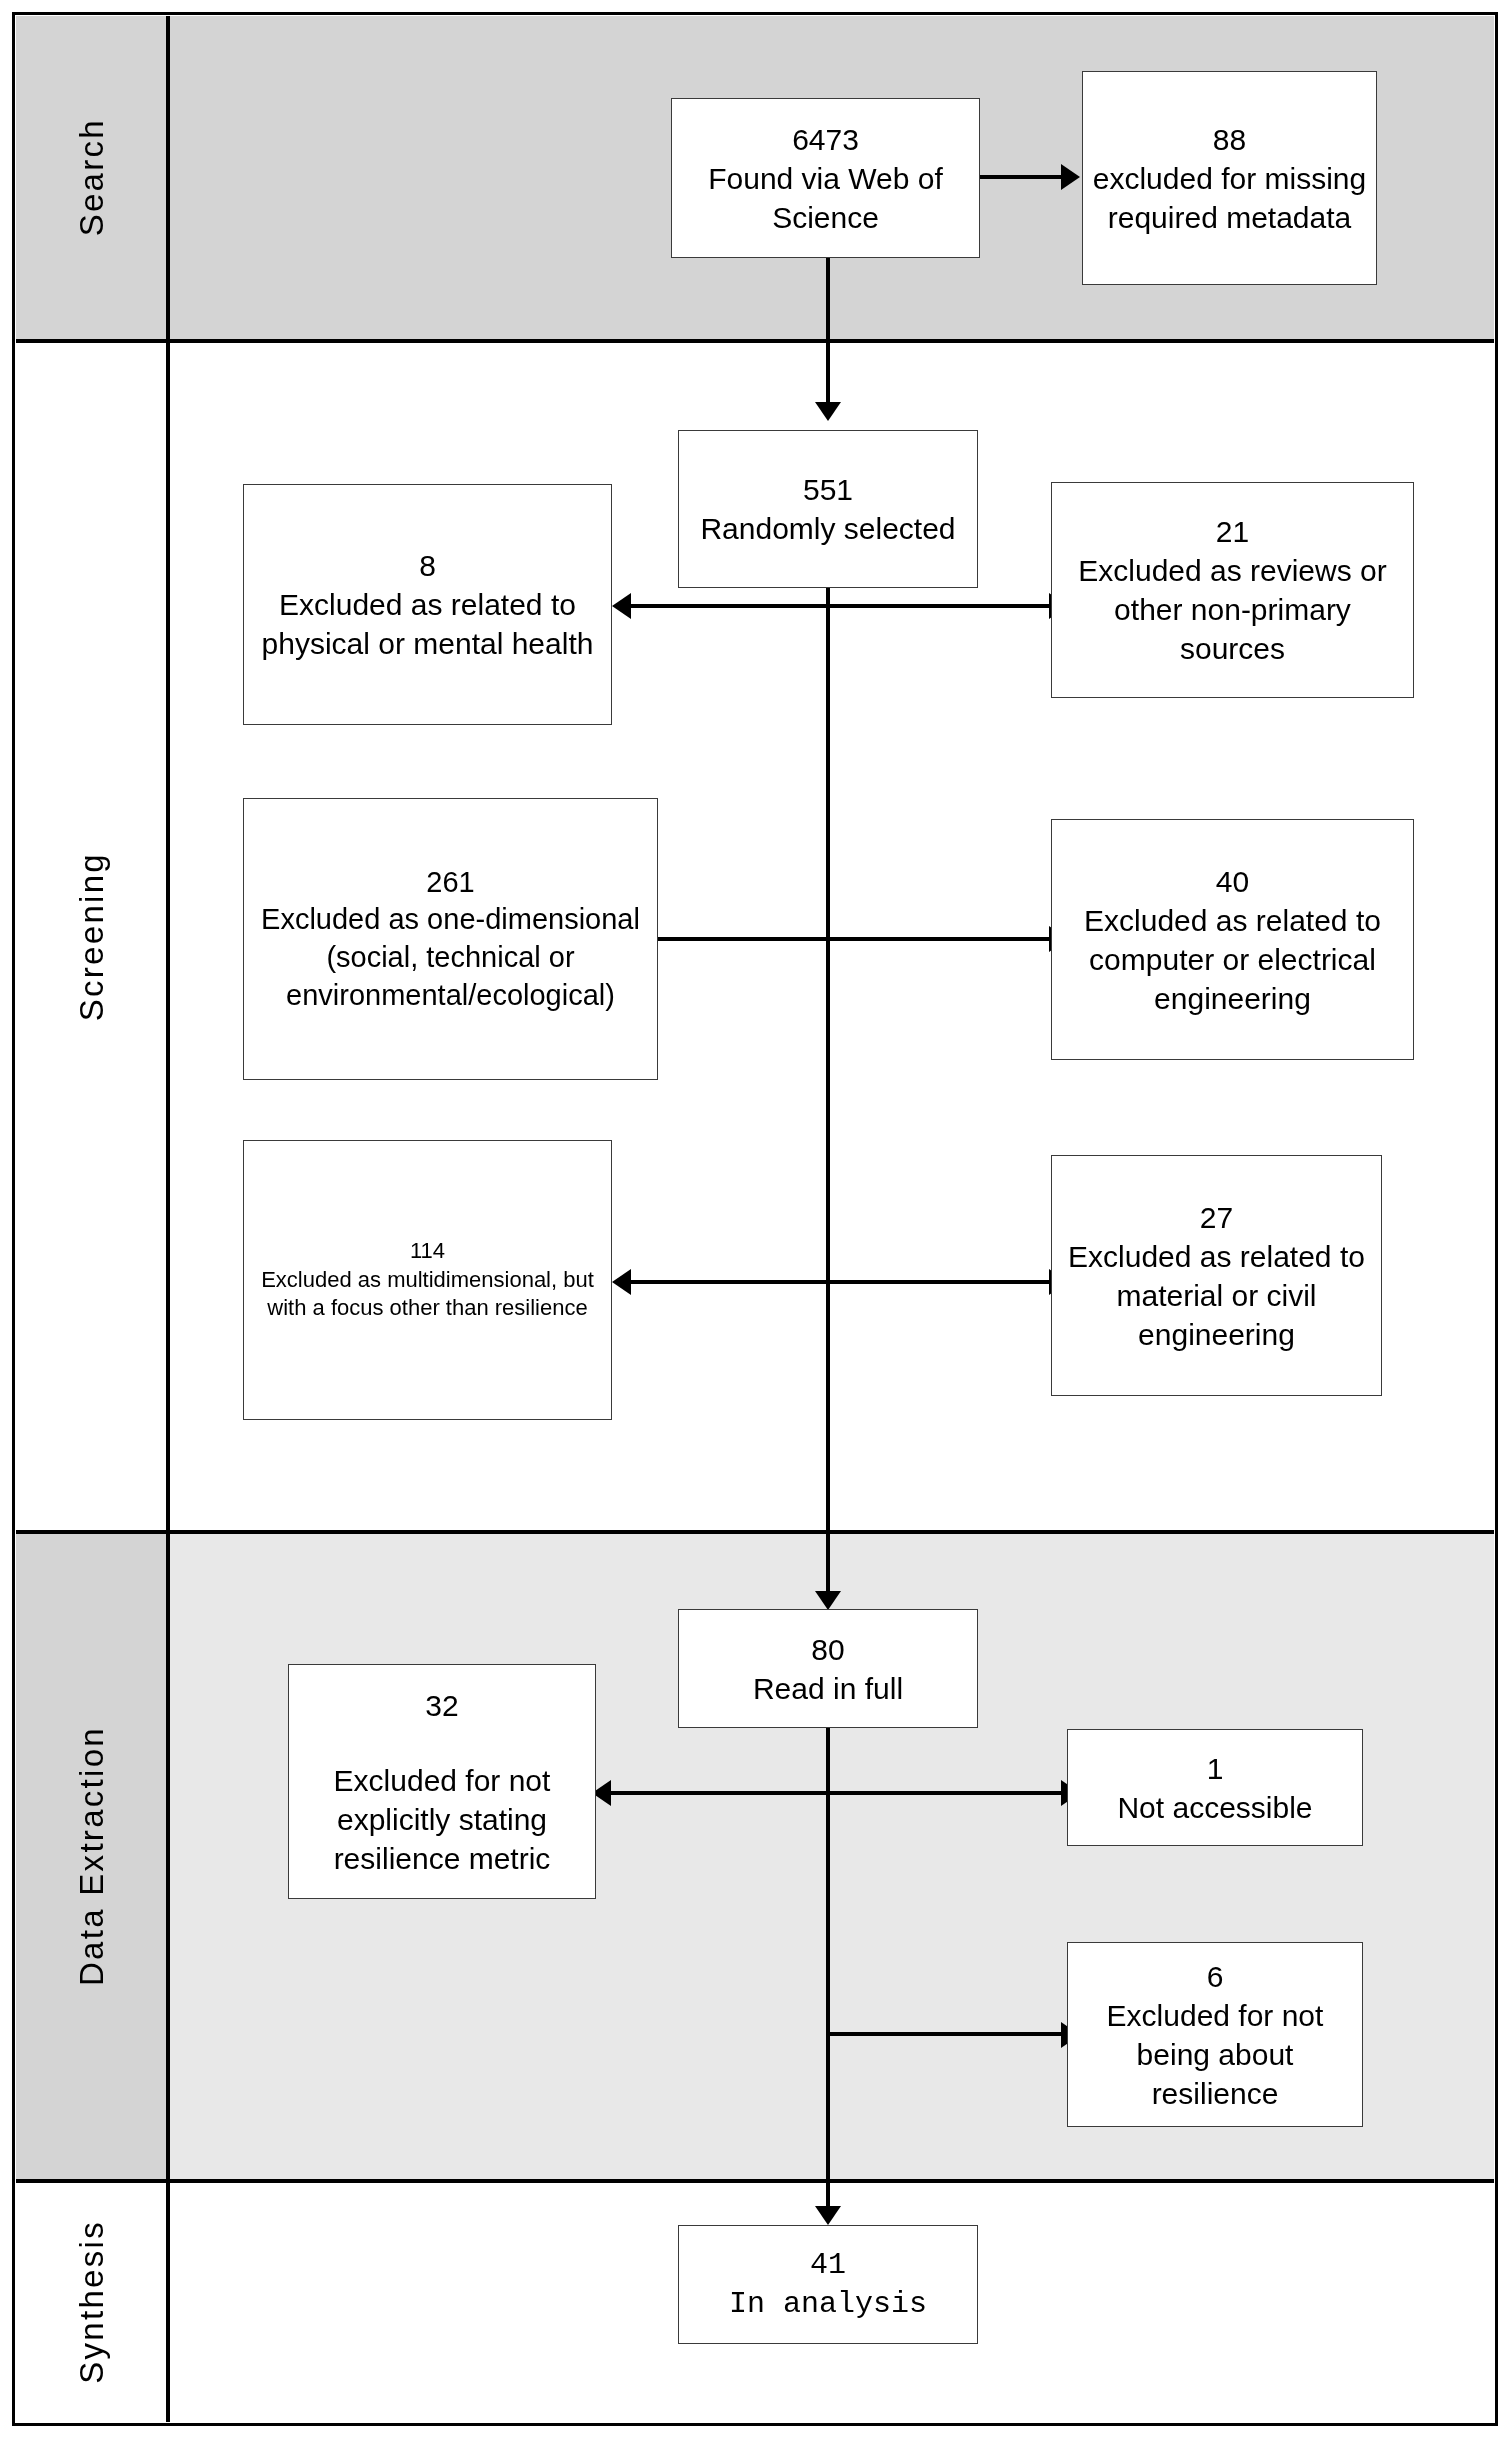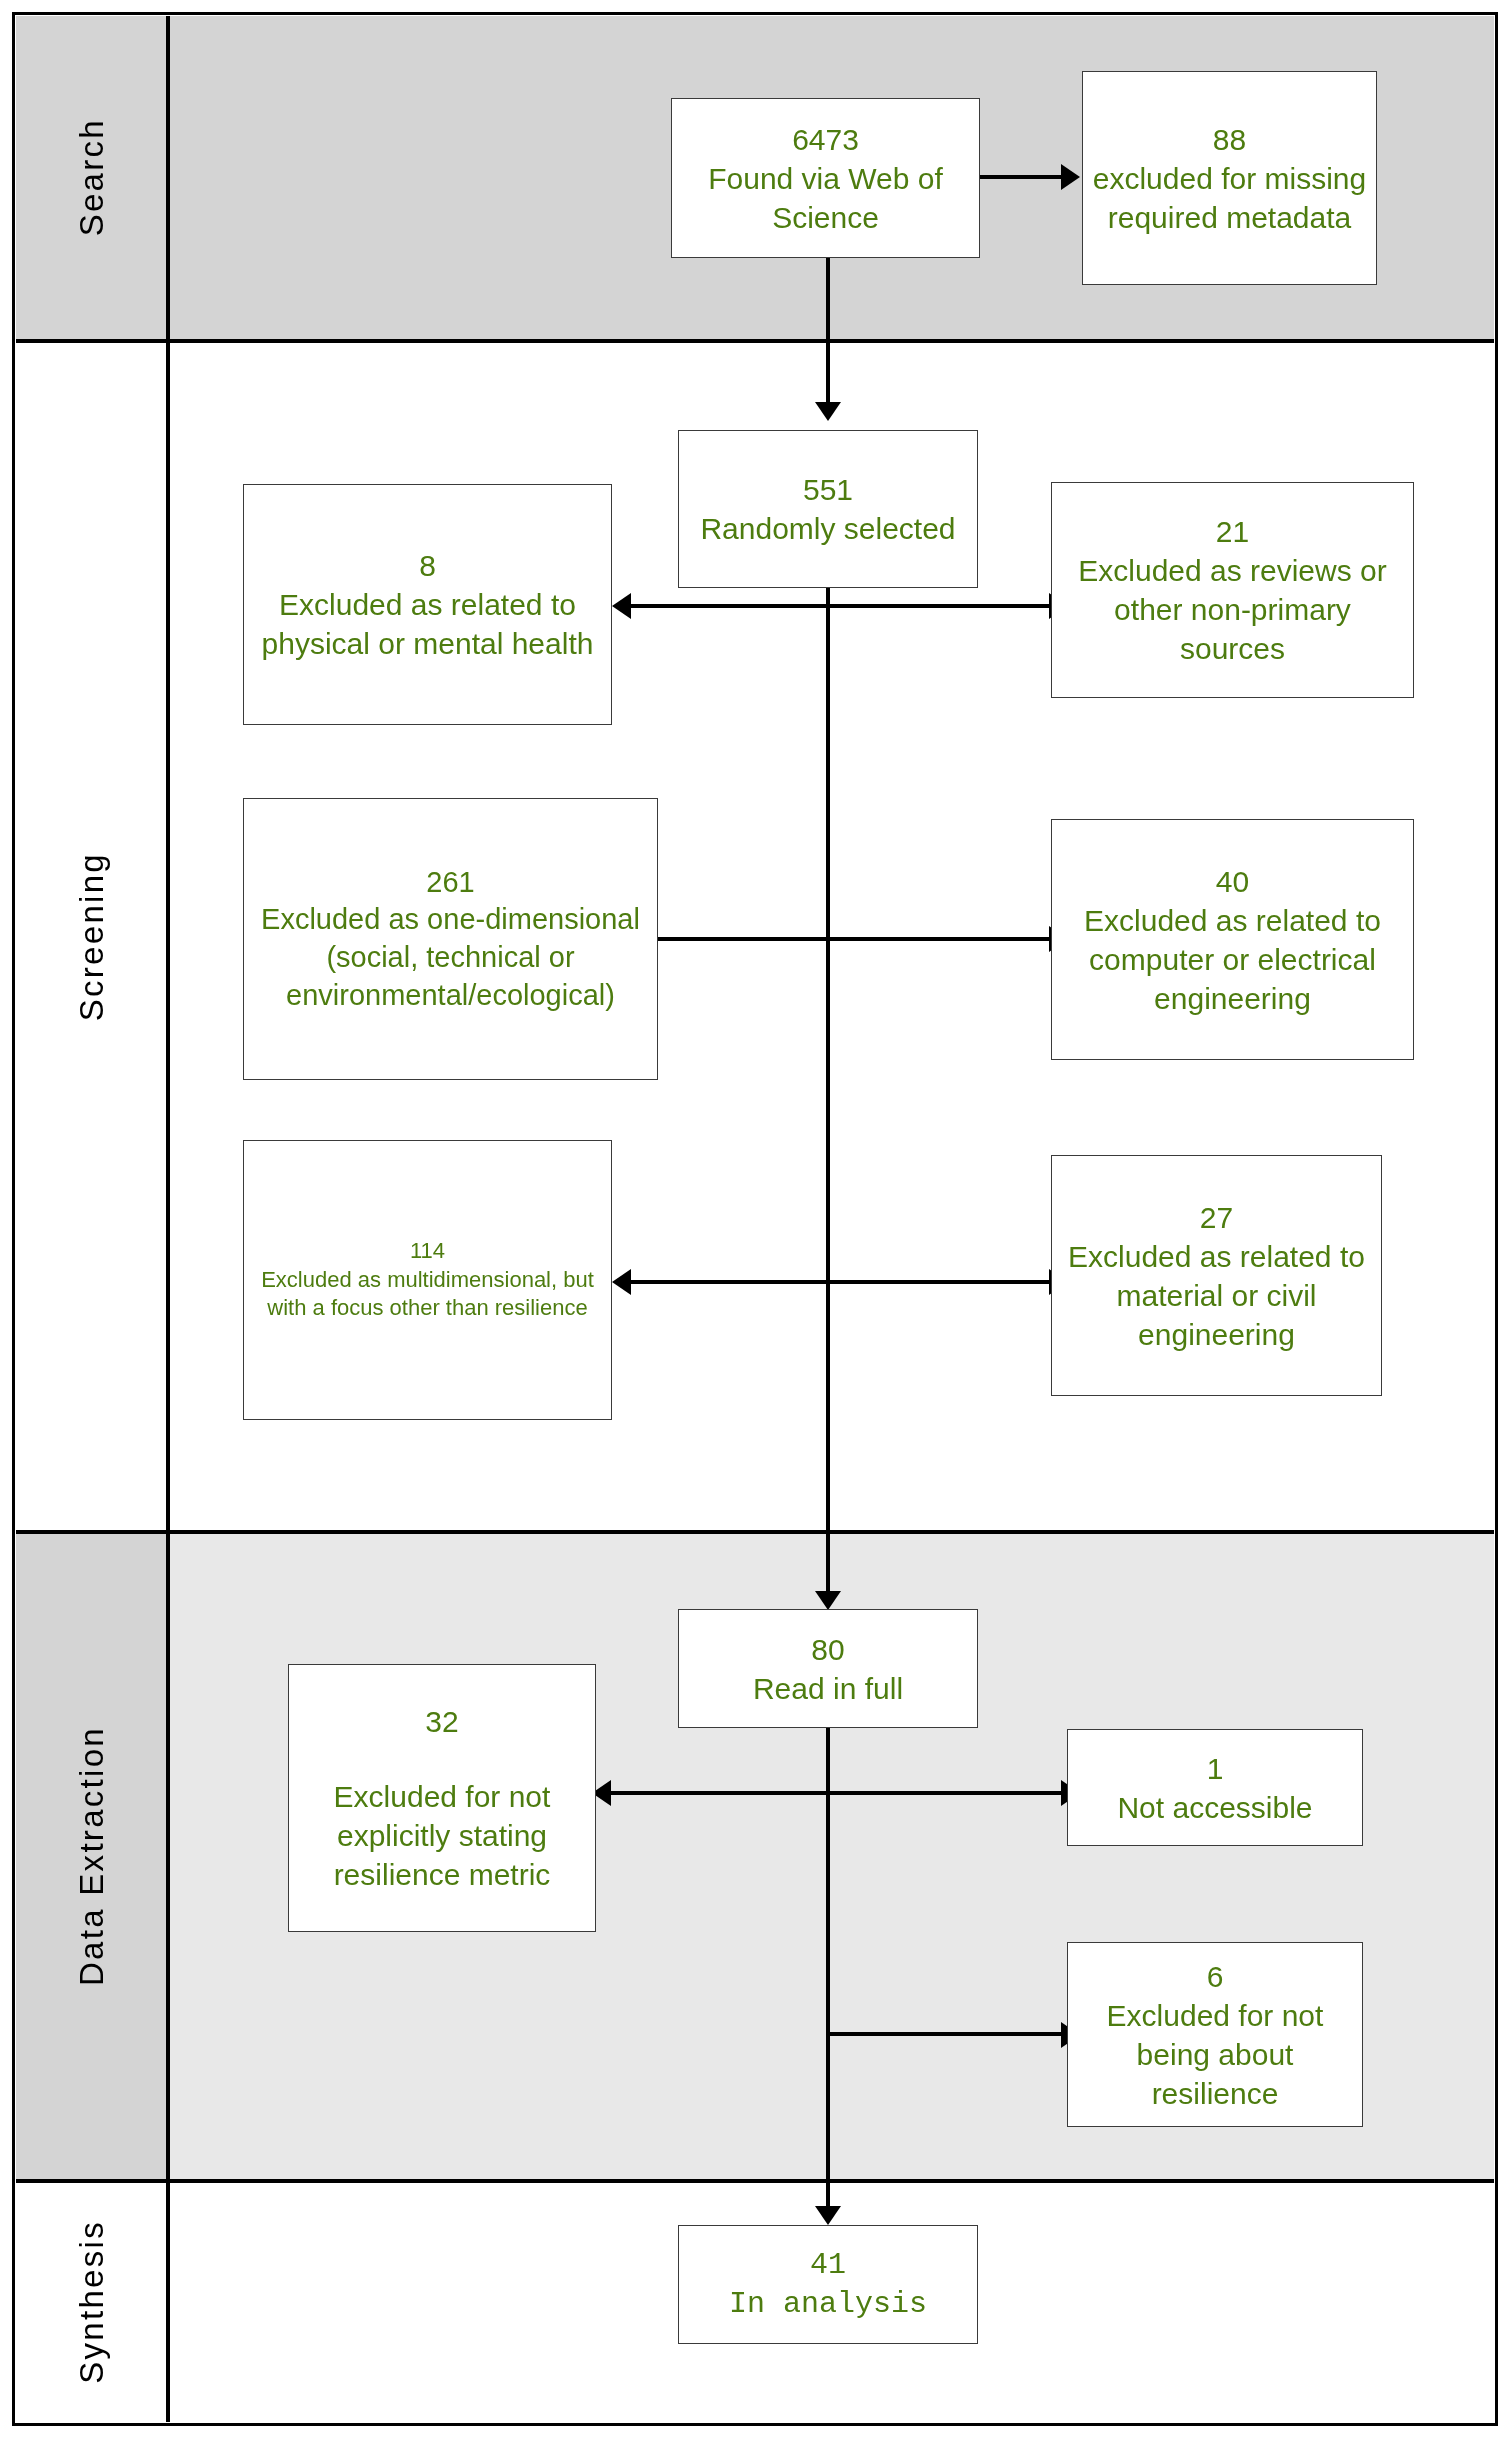--- a/index.html
+++ b/index.html
@@ -80,21 +80,21 @@
   .node {
     position: absolute;
     background: #ffffff;
     border: 1.5px solid #3a3a3a;
     box-sizing: border-box;
     display: flex;
     flex-direction: column;
     align-items: center;
     justify-content: center;
     text-align: center;
-    color: #4d7c0f;
+    color: #000000;
     font-size: 30px;
     line-height: 1.30;
     padding: 3px 6px;
   }
   .node .num { display: block; }
   .node .txt { display: block; }
 
   
   .vline {
     position: absolute;
@@ -243,21 +243,21 @@
   <div class="node" style="left:1051px; top:1155px; width:331px; height:241px;">
     <span class="num">27</span>
     <span class="txt">Excluded as related to material or civil engineering</span>
   </div>
 
   <div class="node" style="left:678px; top:1609px; width:300px; height:119px;">
     <span class="num">80</span>
     <span class="txt">Read in full</span>
   </div>
 
-  <div class="node" style="left:288px; top:1664px; width:308px; height:268px;gap:36px;">
+  <div class="node" style="left:288px; top:1664px; width:308px; height:235px;gap:36px;">
     <span class="num">32</span>
     <span class="txt">Excluded for not explicitly stating resilience metric</span>
   </div>
 
   <div class="node" style="left:1067px; top:1729px; width:296px; height:117px;">
     <span class="num">1</span>
     <span class="txt">Not accessible</span>
   </div>
 
   <div class="node" style="left:1067px; top:1942px; width:296px; height:185px;">

